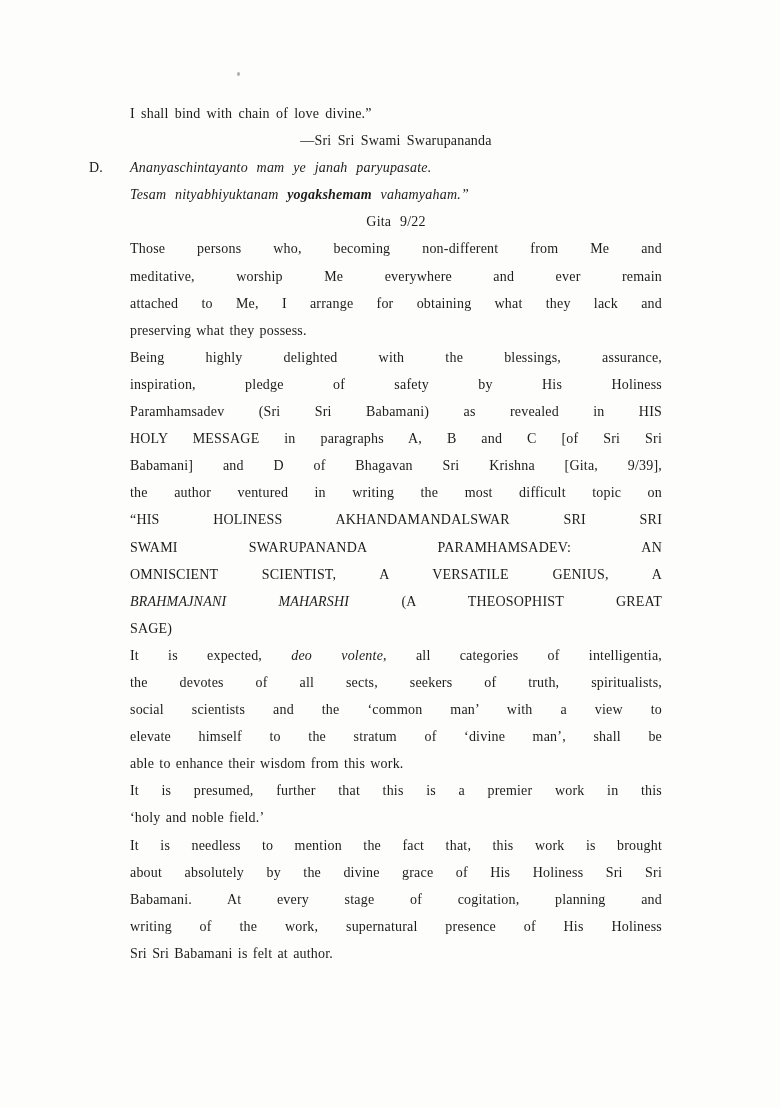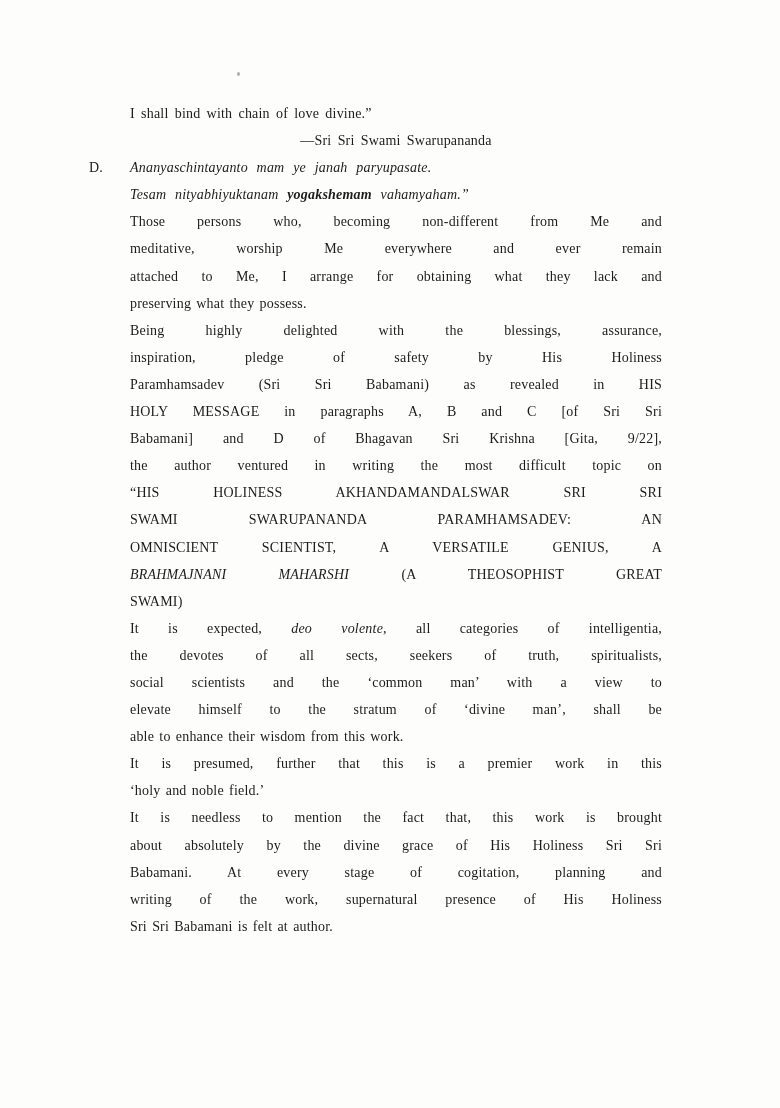--- a/index.html
+++ b/index.html
@@ -67,39 +67,40 @@
 <div class="scan-page">
   <div class="artifact-dot"></div>
   <div class="text-block">
       <div class="block block-quote">
         <div class="line left"><span>I shall bind with chain of love divine.”</span></div>
         <div class="line right"><span>—Sri Sri Swami Swarupananda</span></div>
       </div>
       <div class="block block-verse">
         <div class="line left"><span class="hang">D.</span><span class="it">Ananyaschintayanto mam ye janah paryupasate.</span></div>
         <div class="line left"><span class="it">Tesam nityabhiyuktanam </span><span class="it bd">yogakshemam</span><span class="it"> vahamyaham.”</span></div>
+        <div class="line right"><span>Gita 9/22</span></div>
       </div>
       <div class="block block-para">
         <div class="line justify"><span>Those persons who, becoming non-different from Me and</span></div>
         <div class="line justify"><span>meditative, worship Me everywhere and ever remain</span></div>
         <div class="line justify"><span>attached to Me, I arrange for obtaining what they lack and</span></div>
         <div class="line left"><span>preserving what they possess.</span></div>
       </div>
       <div class="block block-para">
         <div class="line justify"><span>Being highly delighted with the blessings, assurance,</span></div>
         <div class="line justify"><span>inspiration, pledge of safety by His Holiness</span></div>
         <div class="line justify"><span>Paramhamsadev (Sri Sri Babamani) as revealed in HIS</span></div>
         <div class="line justify"><span>HOLY MESSAGE in paragraphs A, B and C [of Sri Sri</span></div>
-        <div class="line justify"><span>Babamani] and D of Bhagavan Sri Krishna [Gita, 9/22],</span></div>
+        <div class="line justify"><span>Babamani] and D of Bhagavan Sri Krishna [Gita, 9/39],</span></div>
         <div class="line justify"><span>the author ventured in writing the most difficult topic on</span></div>
         <div class="line justify"><span>“HIS HOLINESS AKHANDAMANDALSWAR SRI SRI</span></div>
         <div class="line justify"><span>SWAMI SWARUPANANDA PARAMHAMSADEV: AN</span></div>
         <div class="line justify"><span>OMNISCIENT SCIENTIST, A VERSATILE GENIUS, A</span></div>
         <div class="line justify"><span class="it">BRAHMAJNANI MAHARSHI</span><span> (A THEOSOPHIST GREAT</span></div>
-        <div class="line left"><span>SWAMI)</span></div>
+        <div class="line left"><span>SAGE)</span></div>
       </div>
       <div class="block block-para">
         <div class="line justify"><span>It is expected, </span><span class="it">deo volente</span><span>, all categories of intelligentia,</span></div>
         <div class="line justify"><span>the devotes of all sects, seekers of truth, spiritualists,</span></div>
         <div class="line justify"><span>social scientists and the ‘common man’ with a view to</span></div>
         <div class="line justify"><span>elevate himself to the stratum of ‘divine man’, shall be</span></div>
         <div class="line left"><span>able to enhance their wisdom from this work.</span></div>
       </div>
       <div class="block block-para">
         <div class="line justify"><span>It is presumed, further that this is a premier work in this</span></div>

